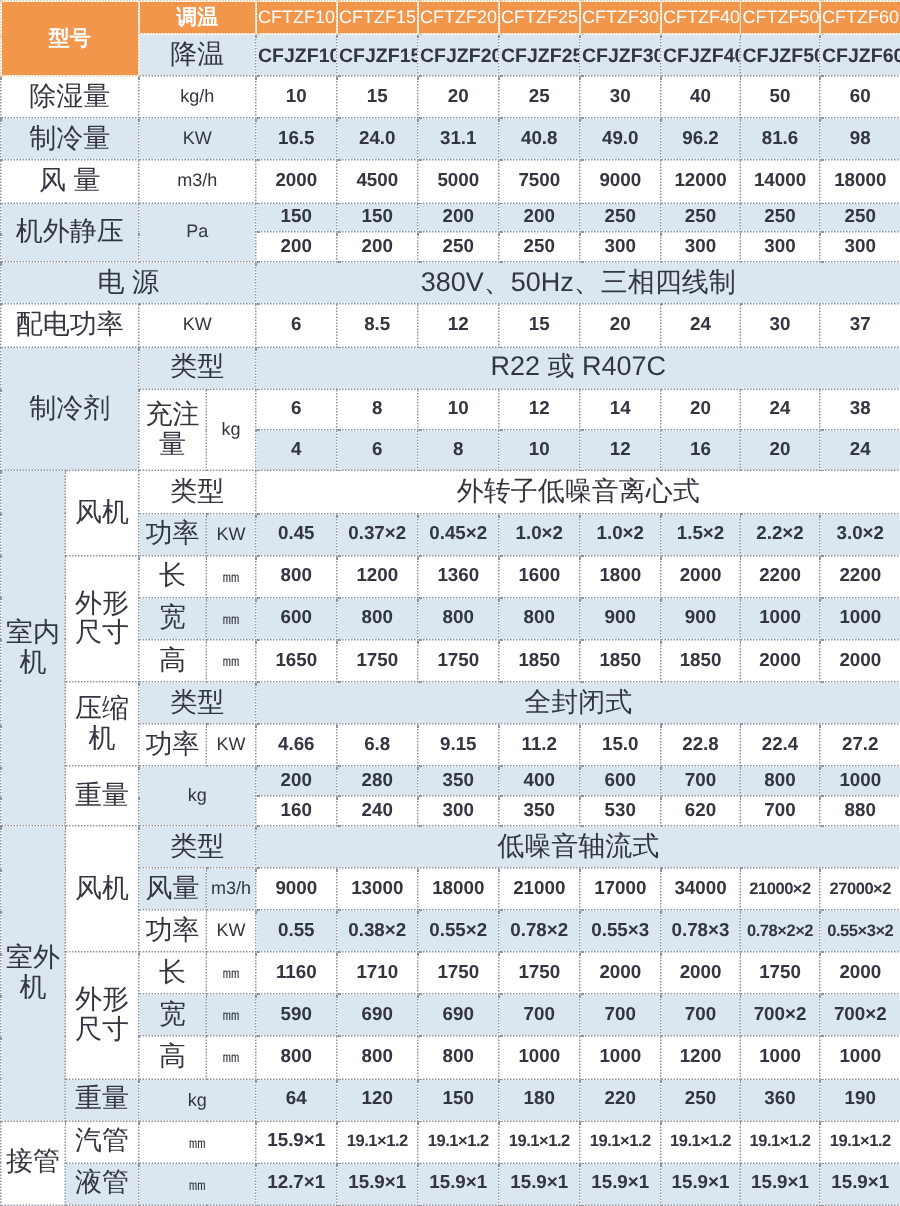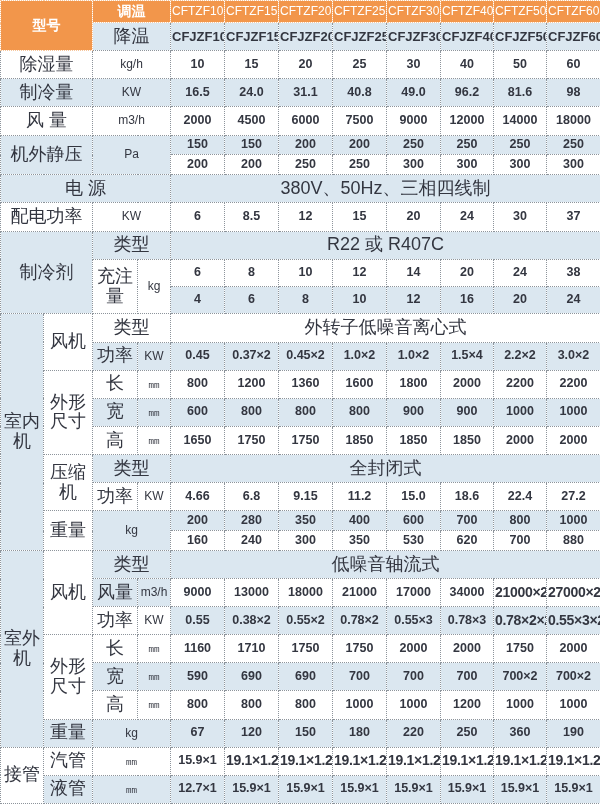--- a/index.html
+++ b/index.html
@@ -16,21 +16,21 @@
     line-height: 1.1;
   }
   .s-w { background: #ffffff; }
   .s-b { background: #dbe7f0; }
   .s-o { background: #f2964b; color: #ffffff; border-color: #f6c69c; }
   .lbl  { font-size: 18px; font-weight: 400; }
   .olbl { font-size: 14px; font-weight: 700; margin-top: 12px; }
   .omodel { font-size: 12px; font-weight: 400; margin-top: 32px; }
   .model2 { font-size: 13px; font-weight: 700; }
   .unit { font-weight: 400; font-size: 12px; }
-  .tight { font-size: 14px; letter-spacing: -0.3px; }
+  .tight { font-size: 11px; letter-spacing: -0.3px; }
 </style>
 </head>
 <body>
 
 <table data-name="spec-table">
   <colgroup data-name="spec-table-colgroup">
       <col style="width: 43px;">
       <col style="width: 49px;">
       <col style="width: 45px;">
       <col style="width: 33px;">
@@ -89,21 +89,21 @@
         <td class="data s-b" data-name="value-cell">49.0</td>
         <td class="data s-b" data-name="value-cell">96.2</td>
         <td class="data s-b" data-name="value-cell">81.6</td>
         <td class="data s-b" data-name="value-cell">98</td>
       </tr>
       <tr data-name="row-air-volume">
         <td colspan="2" class="lbl s-w" data-name="row-label">风 量</td>
         <td colspan="2" class="unit s-w" data-name="unit-cell">m3/h</td>
         <td class="data s-w" data-name="value-cell">2000</td>
         <td class="data s-w" data-name="value-cell">4500</td>
-        <td class="data s-w" data-name="value-cell">6000</td>
+        <td class="data s-w" data-name="value-cell">5000</td>
         <td class="data s-w" data-name="value-cell">7500</td>
         <td class="data s-w" data-name="value-cell">9000</td>
         <td class="data s-w" data-name="value-cell">12000</td>
         <td class="data s-w" data-name="value-cell">14000</td>
         <td class="data s-w" data-name="value-cell">18000</td>
       </tr>
       <tr data-name="row-external-static-pressure-1">
         <td colspan="2" rowspan="2" class="lbl s-b" data-name="row-label">机外静压</td>
         <td colspan="2" rowspan="2" class="unit s-b" data-name="unit-cell">Pa</td>
         <td class="data s-b" data-name="value-cell">150</td>
@@ -175,21 +175,21 @@
         <td colspan="8" class="lbl s-w" data-name="indoor-fan-type-value">外转子低噪音离心式</td>
       </tr>
       <tr data-name="row-indoor-fan-power">
         <td class="lbl s-b" data-name="row-label">功率</td>
         <td class="unit s-b" data-name="unit-cell">KW</td>
         <td class="data s-b" data-name="value-cell">0.45</td>
         <td class="data s-b" data-name="value-cell">0.37×2</td>
         <td class="data s-b" data-name="value-cell">0.45×2</td>
         <td class="data s-b" data-name="value-cell">1.0×2</td>
         <td class="data s-b" data-name="value-cell">1.0×2</td>
-        <td class="data s-b" data-name="value-cell">1.5×4</td>
+        <td class="data s-b" data-name="value-cell">1.5×2</td>
         <td class="data s-b" data-name="value-cell">2.2×2</td>
         <td class="data s-b" data-name="value-cell">3.0×2</td>
       </tr>
       <tr data-name="row-indoor-length">
         <td rowspan="3" class="lbl s-w" data-name="row-label">外形尺寸</td>
         <td class="lbl s-w" data-name="row-label">长</td>
         <td class="unit s-w" data-name="unit-cell">㎜</td>
         <td class="data s-w" data-name="value-cell">800</td>
         <td class="data s-w" data-name="value-cell">1200</td>
         <td class="data s-w" data-name="value-cell">1360</td>
@@ -229,21 +229,21 @@
         <td colspan="8" class="lbl s-b" data-name="compressor-type-value">全封闭式</td>
       </tr>
       <tr data-name="row-compressor-power">
         <td class="lbl s-w" data-name="row-label">功率</td>
         <td class="unit s-w" data-name="unit-cell">KW</td>
         <td class="data s-w" data-name="value-cell">4.66</td>
         <td class="data s-w" data-name="value-cell">6.8</td>
         <td class="data s-w" data-name="value-cell">9.15</td>
         <td class="data s-w" data-name="value-cell">11.2</td>
         <td class="data s-w" data-name="value-cell">15.0</td>
-        <td class="data s-w" data-name="value-cell">18.6</td>
+        <td class="data s-w" data-name="value-cell">22.8</td>
         <td class="data s-w" data-name="value-cell">22.4</td>
         <td class="data s-w" data-name="value-cell">27.2</td>
       </tr>
       <tr data-name="row-indoor-weight-1">
         <td rowspan="2" class="lbl s-w" data-name="row-label">重量</td>
         <td colspan="2" rowspan="2" class="unit s-b" data-name="unit-cell">kg</td>
         <td class="data s-b" data-name="value-cell">200</td>
         <td class="data s-b" data-name="value-cell">280</td>
         <td class="data s-b" data-name="value-cell">350</td>
         <td class="data s-b" data-name="value-cell">400</td>
@@ -325,21 +325,21 @@
         <td class="data s-w" data-name="value-cell">800</td>
         <td class="data s-w" data-name="value-cell">1000</td>
         <td class="data s-w" data-name="value-cell">1000</td>
         <td class="data s-w" data-name="value-cell">1200</td>
         <td class="data s-w" data-name="value-cell">1000</td>
         <td class="data s-w" data-name="value-cell">1000</td>
       </tr>
       <tr data-name="row-outdoor-weight">
         <td class="lbl s-b" data-name="row-label">重量</td>
         <td colspan="2" class="unit s-b" data-name="unit-cell">kg</td>
-        <td class="data s-b" data-name="value-cell">67</td>
+        <td class="data s-b" data-name="value-cell">64</td>
         <td class="data s-b" data-name="value-cell">120</td>
         <td class="data s-b" data-name="value-cell">150</td>
         <td class="data s-b" data-name="value-cell">180</td>
         <td class="data s-b" data-name="value-cell">220</td>
         <td class="data s-b" data-name="value-cell">250</td>
         <td class="data s-b" data-name="value-cell">360</td>
         <td class="data s-b" data-name="value-cell">190</td>
       </tr>
       <tr data-name="row-gas-pipe">
         <td rowspan="2" class="lbl s-w" data-name="piping-label">接管</td>

